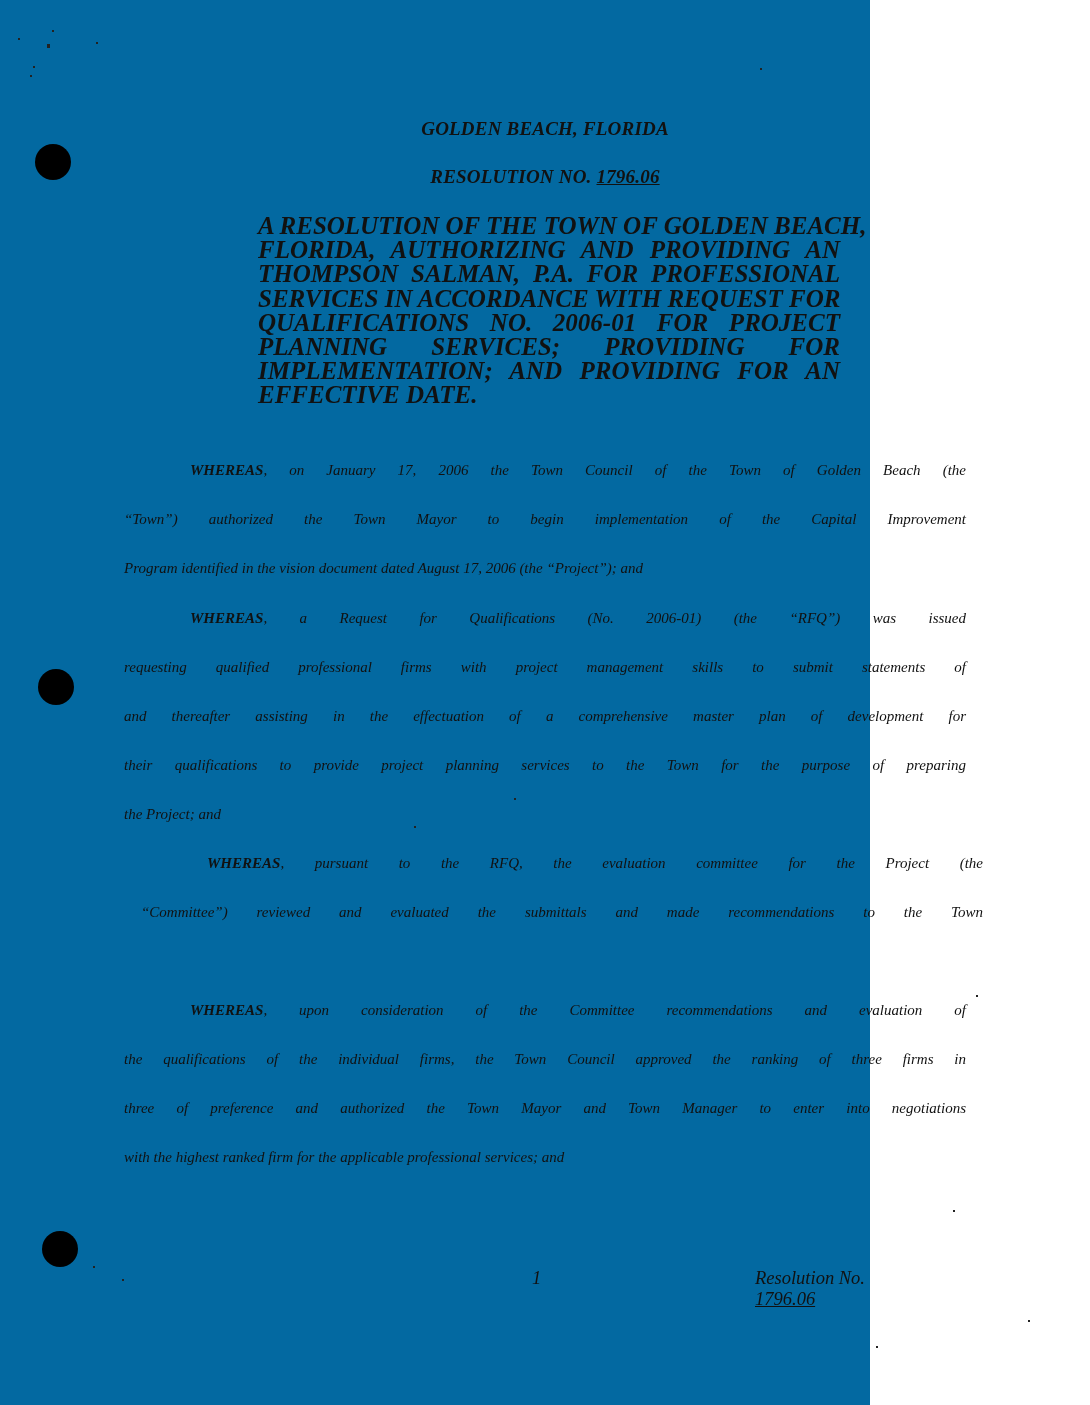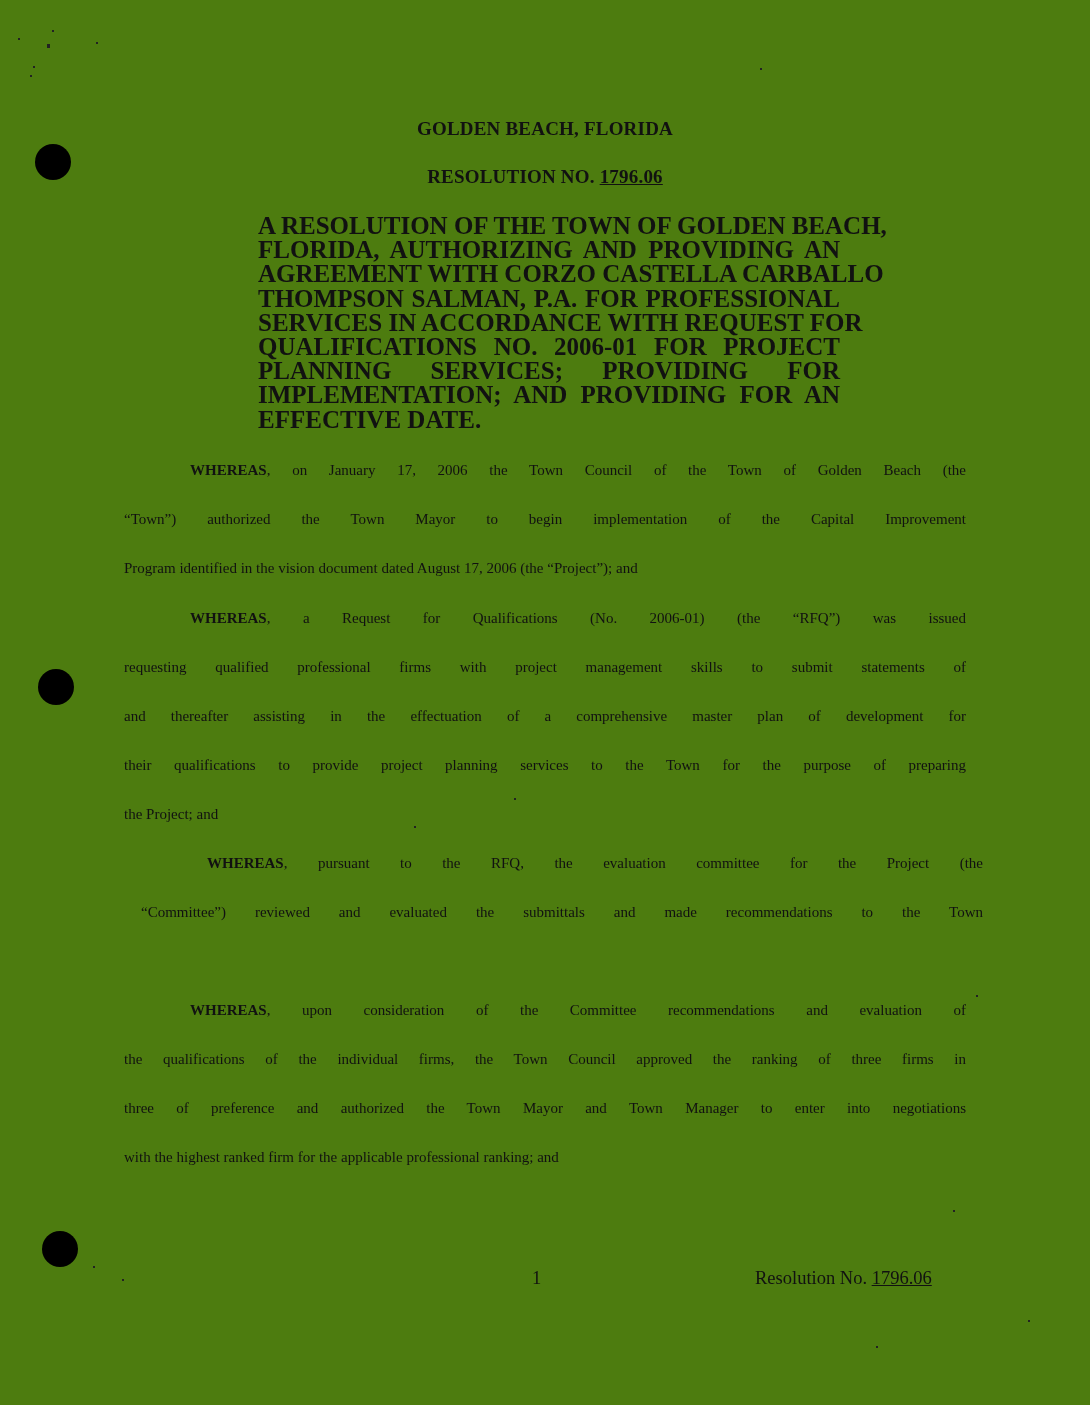--- a/index.html
+++ b/index.html
@@ -11,23 +11,24 @@
       width: 1090px;
       height: 1405px;
       position: relative;
       overflow: hidden;
       font-family: "Liberation Serif", "DejaVu Serif", serif;
       color: #111111;
     }
     .page {
       position: absolute;
       left: 0; top: 0;
-      width: 1090px;
+      width: 870px;
       height: 1405px;
-      background: #4d7c0f;
+      background: #0369a1;
+      font-style: italic;
     }
     .hole {
       position: absolute;
       width: 36px;
       height: 36px;
       border-radius: 50%;
       background: #000;
     }
     .speck {
       position: absolute;
@@ -122,21 +123,20 @@
   <div class="title-line" style="top:118px;">
     <span>GOLDEN BEACH, FLORIDA</span>
   </div>
   <div class="title-line" style="top:166px;">
     <span>RESOLUTION NO. </span><span class="num">1796.06</span>
   </div>
 
   <div class="synopsis">
     <span class="ln">A RESOLUTION OF THE TOWN OF GOLDEN BEACH,</span>
     <span class="ln">FLORIDA, AUTHORIZING AND PROVIDING AN</span>
-    <span class="ln">AGREEMENT WITH CORZO CASTELLA CARBALLO</span>
     <span class="ln">THOMPSON SALMAN, P.A. FOR PROFESSIONAL</span>
     <span class="ln">SERVICES IN ACCORDANCE WITH REQUEST FOR</span>
     <span class="ln">QUALIFICATIONS NO. 2006-01 FOR PROJECT</span>
     <span class="ln">PLANNING SERVICES; PROVIDING FOR</span>
     <span class="ln">IMPLEMENTATION; AND PROVIDING FOR AN</span>
     <span class="ln last">EFFECTIVE DATE.</span>
   </div>
 
   <div class="para" style="top:458px;">
     <span class="ln first"><span class="lead">WHEREAS</span><span>, on January 17, 2006 the Town Council of the Town of Golden Beach (the</span></span>
@@ -154,21 +154,21 @@
 
   <div class="para" style="top:851px;margin-left:17px;">
     <span class="ln first"><span class="lead">WHEREAS</span><span>, pursuant to the RFQ, the evaluation committee for the Project (the</span></span>
     <span class="ln">“Committee”) reviewed and evaluated the submittals and made recommendations to the Town</span>
   </div>
 
   <div class="para" style="top:998px;">
     <span class="ln first"><span class="lead">WHEREAS</span><span>, upon consideration of the Committee recommendations and evaluation of</span></span>
     <span class="ln">the qualifications of the individual firms, the Town Council approved the ranking of three firms in</span>
     <span class="ln">three of preference and authorized the Town Mayor and Town Manager to enter into negotiations</span>
-    <span class="ln last">with the highest ranked firm for the applicable professional ranking; and</span>
+    <span class="ln last">with the highest ranked firm for the applicable professional services; and</span>
   </div>
 
   <div class="footer-page">1</div>
   <div class="footer-res">
     <span>Resolution No. </span><span class="num">1796.06</span>
   </div>
 
 </div>
 
 </body></html>

